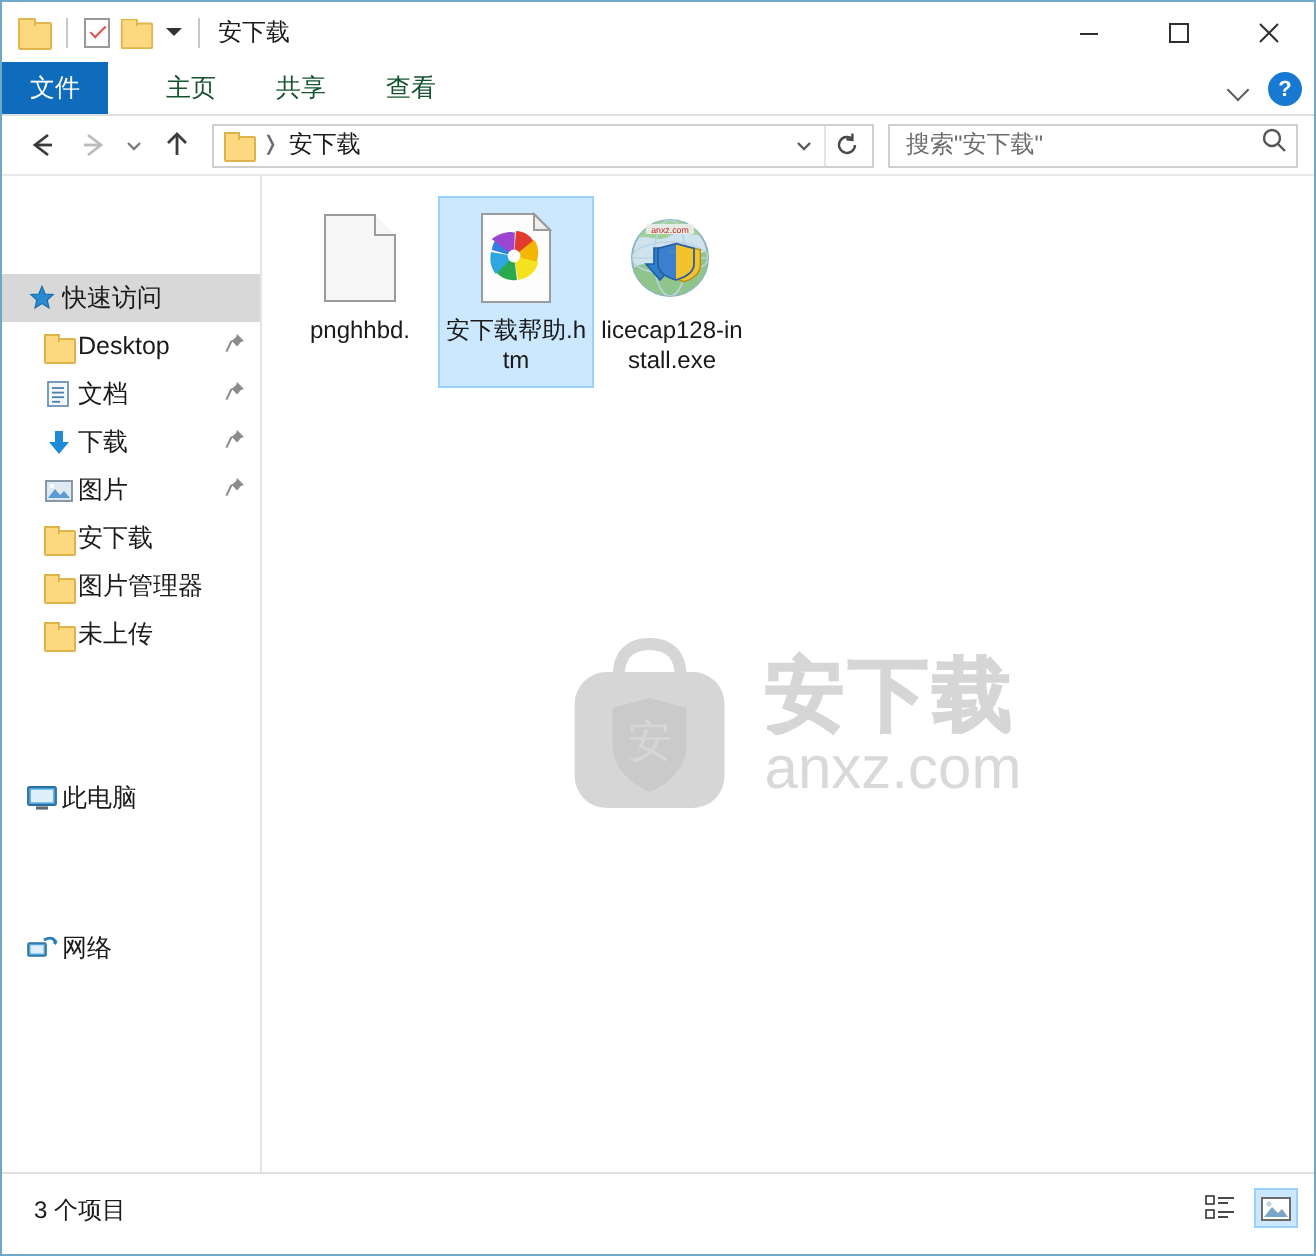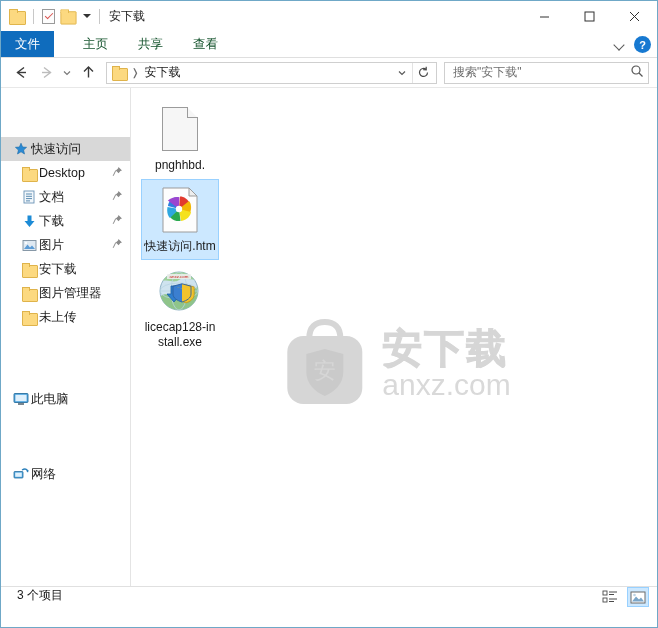--- a/index.html
+++ b/index.html
@@ -178,21 +178,21 @@
     content: ""; position: absolute; left: 0; top: 0;
     width: 6px; height: 3px; background: #fcd980;
     border: 1px solid #dfb34b; border-bottom: none;
   }
 
   
   .content {
     flex: 1; position: relative; background: #fff; overflow: hidden;
   }
   .files {
-    display: flex; padding: 10px 0 0 10px; gap: 0; flex-direction: column;
+    display: flex; padding: 10px 0 0 10px; gap: 0;
   }
   .file-item {
     width: 78px; padding: 6px 2px 5px 2px;
     display: flex; flex-direction: column; align-items: center;
     border: 1px solid transparent;
   }
   .file-item.selected {
     background: #cce8ff; border: 1px solid #99d1ff;
   }
   .file-icon-wrap {
@@ -235,21 +235,21 @@
     line-height: 40px; font-weight: bold;
     -webkit-text-stroke: 1px #d6d6d6;
   }
   .wm-en {
     font-size: 30px; color: #d9d9d9; line-height: 30px;
     letter-spacing: 0px; margin-top: 2px;
   }
 
   
   .statusbar {
-    height: 28px; display: flex; align-items: flex-start;
+    height: 28px; display: flex; align-items: flex-end;
     padding: 0 8px; border-top: 1px solid #e0e0e0;
     background: #fff; font-size: 12px; color: #1a1a1a;
   }
   .status-count { margin-left: 8px; }
   .view-btns { margin-left: auto; display: flex; align-items: center; gap: 6px; }
   .vbtn {
     width: 22px; height: 20px; display: flex;
     align-items: center; justify-content: center;
   }
   .vbtn.active { background: #cce8ff; border: 1px solid #99d1ff; }
@@ -511,21 +511,21 @@
                 <path d="M0 0 L4 -11 C0 -13 -4 -13 -8 -11.5 Z" fill="#9b45d0" transform="rotate(-18)"></path>
                 <path d="M0 0 L11 -5 C9 -10 5 -12.5 1 -12.5 Z" fill="#e23a2e"></path>
                 <path d="M0 0 L11 4 C13 -1 12 -6 10 -8 Z" fill="#f2b705"></path>
                 <path d="M0 0 L2 12 C8 11 11.5 7 12 3 Z" fill="#f5e11e"></path>
                 <path d="M0 0 L-9 8 C-6 11.5 -2 12.5 1.5 12 Z" fill="#2aa94f"></path>
                 <path d="M0 0 L-11.5 -2 C-12.5 3 -11 7 -9 9 Z" fill="#2ea7e0"></path>
                 <circle cx="0" cy="0" r="3.2" fill="#ffffff"></circle>
               </g>
             </svg>
           </div>
-          <div class="file-label">快速访问.htm</div>
+          <div class="file-label">安下载帮助.htm</div>
         </div>
 
         <div class="file-item">
           <div class="file-icon-wrap">
             <svg width="46" height="46" viewBox="0 0 46 46">
               <defs>
                 <clipPath id="globeclip">
                     <circle cx="22" cy="23" r="19"></circle>
                   </clipPath>
               </defs>

